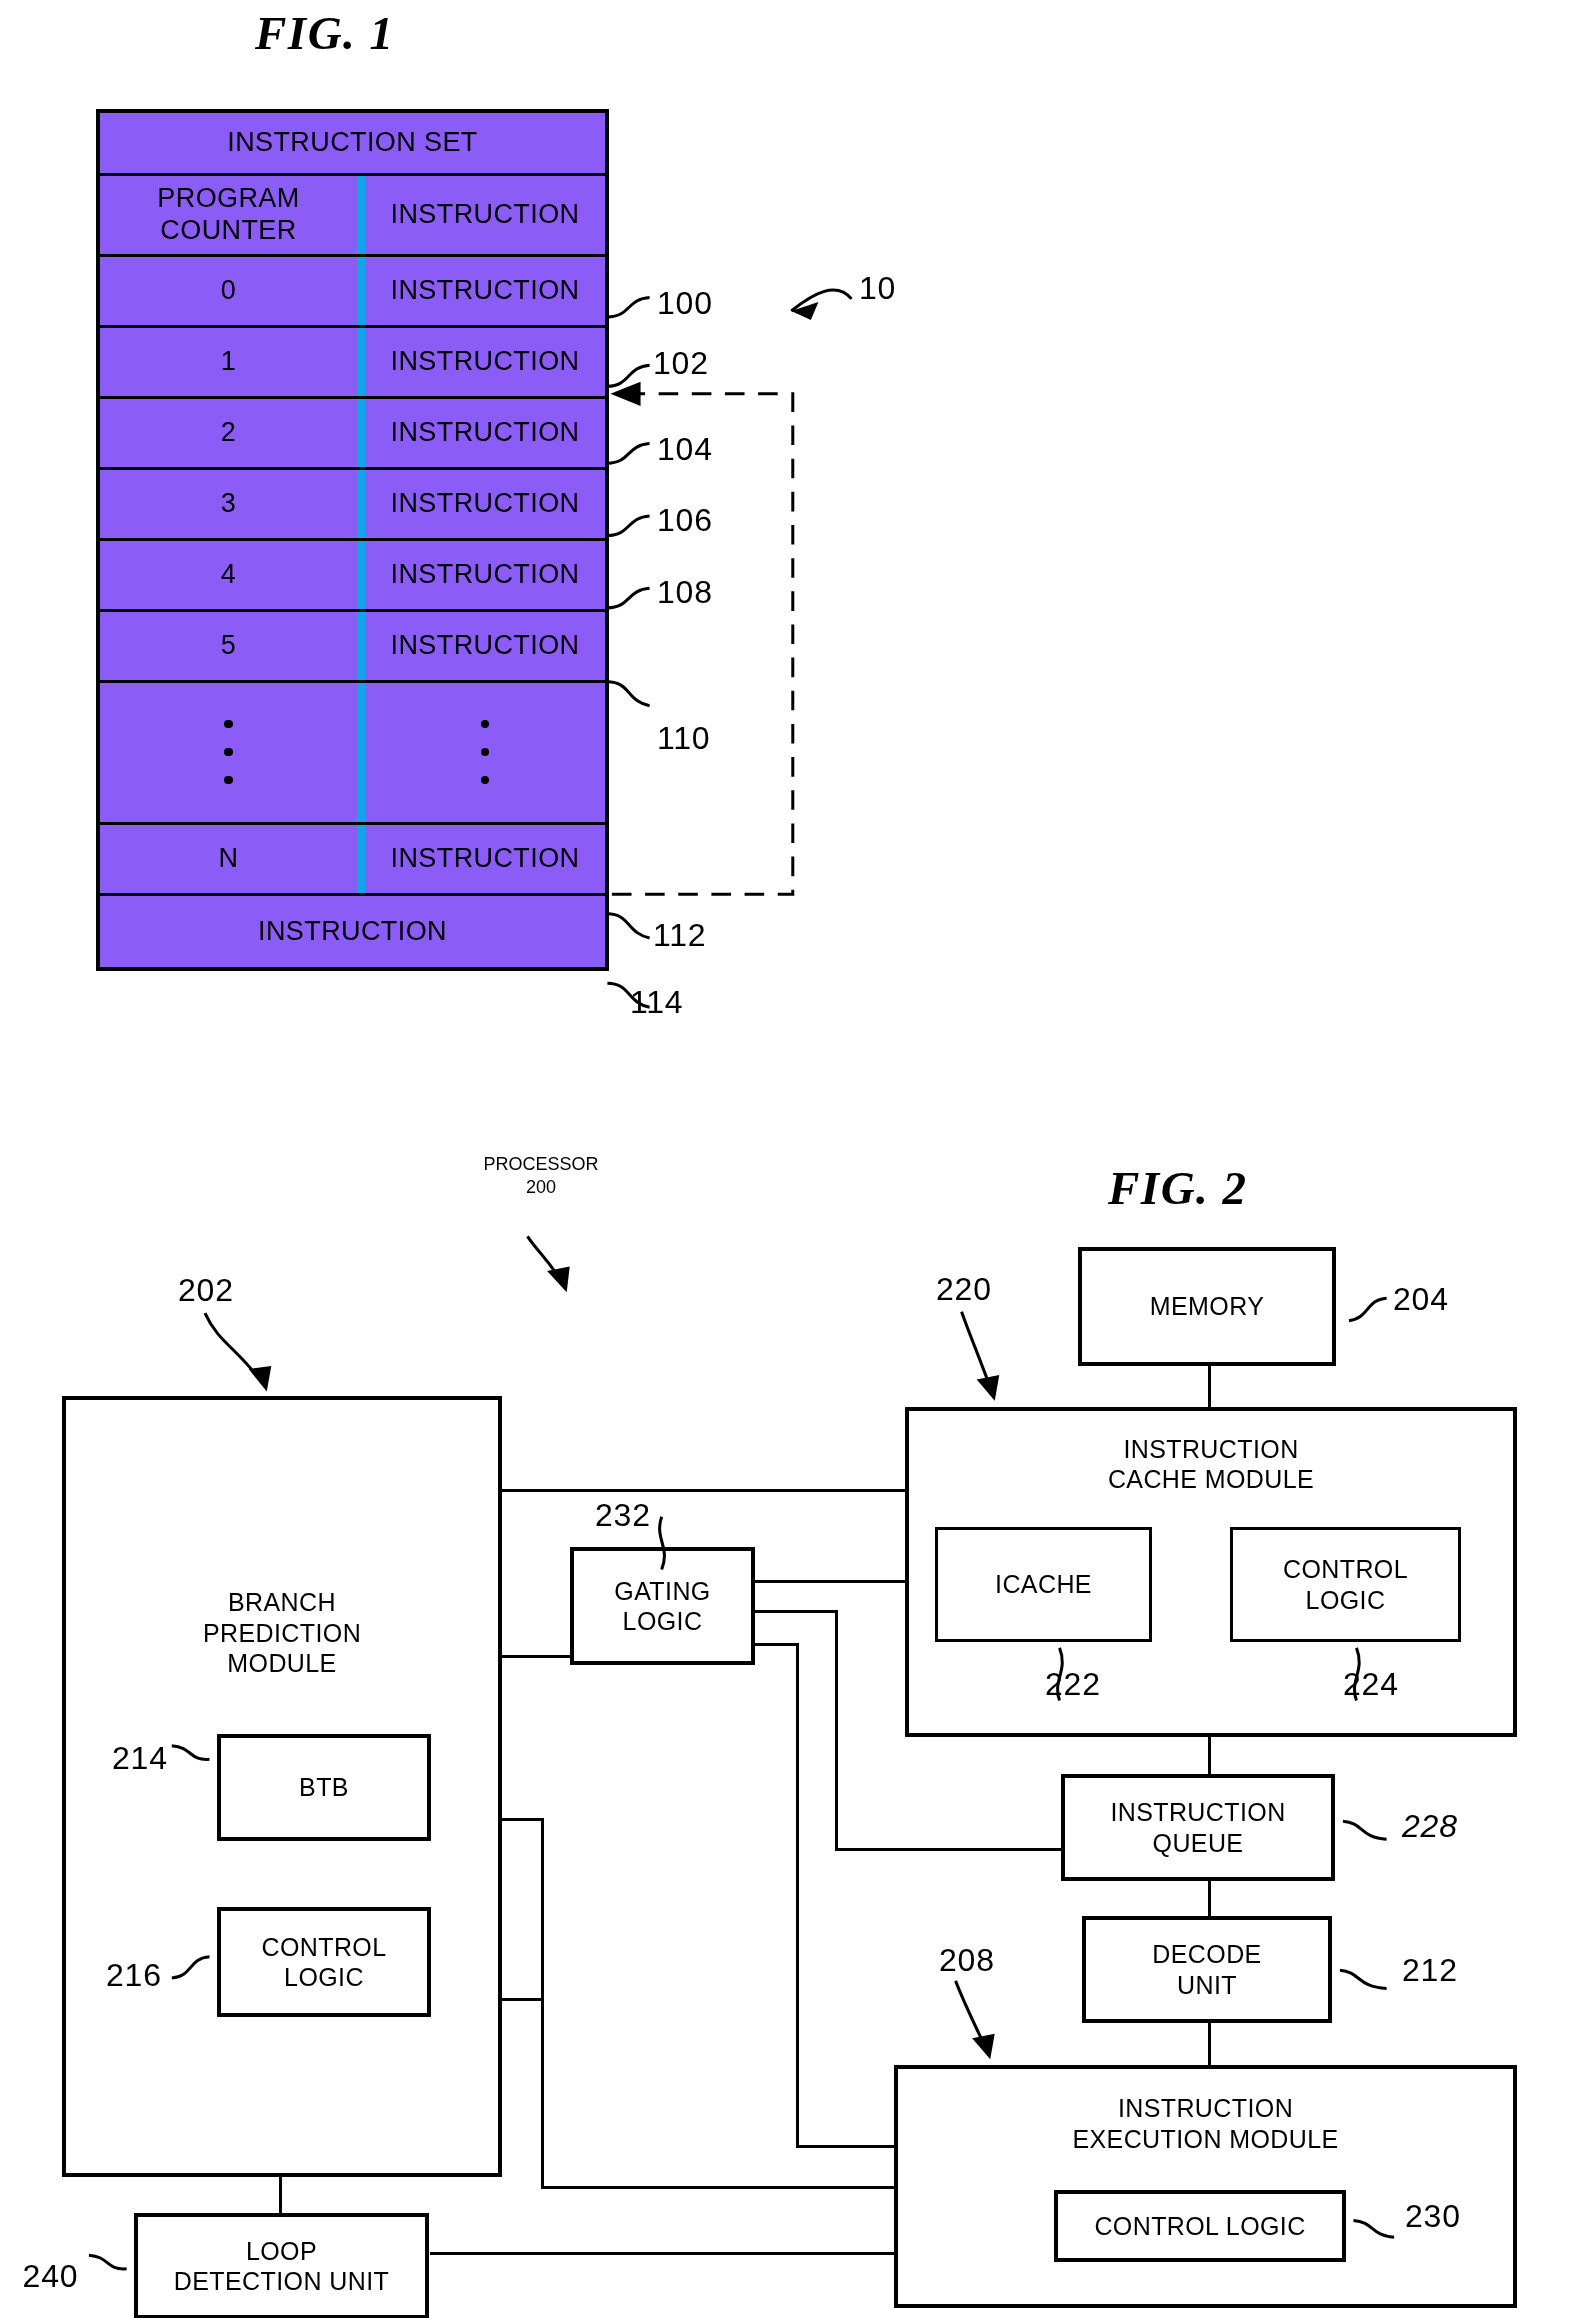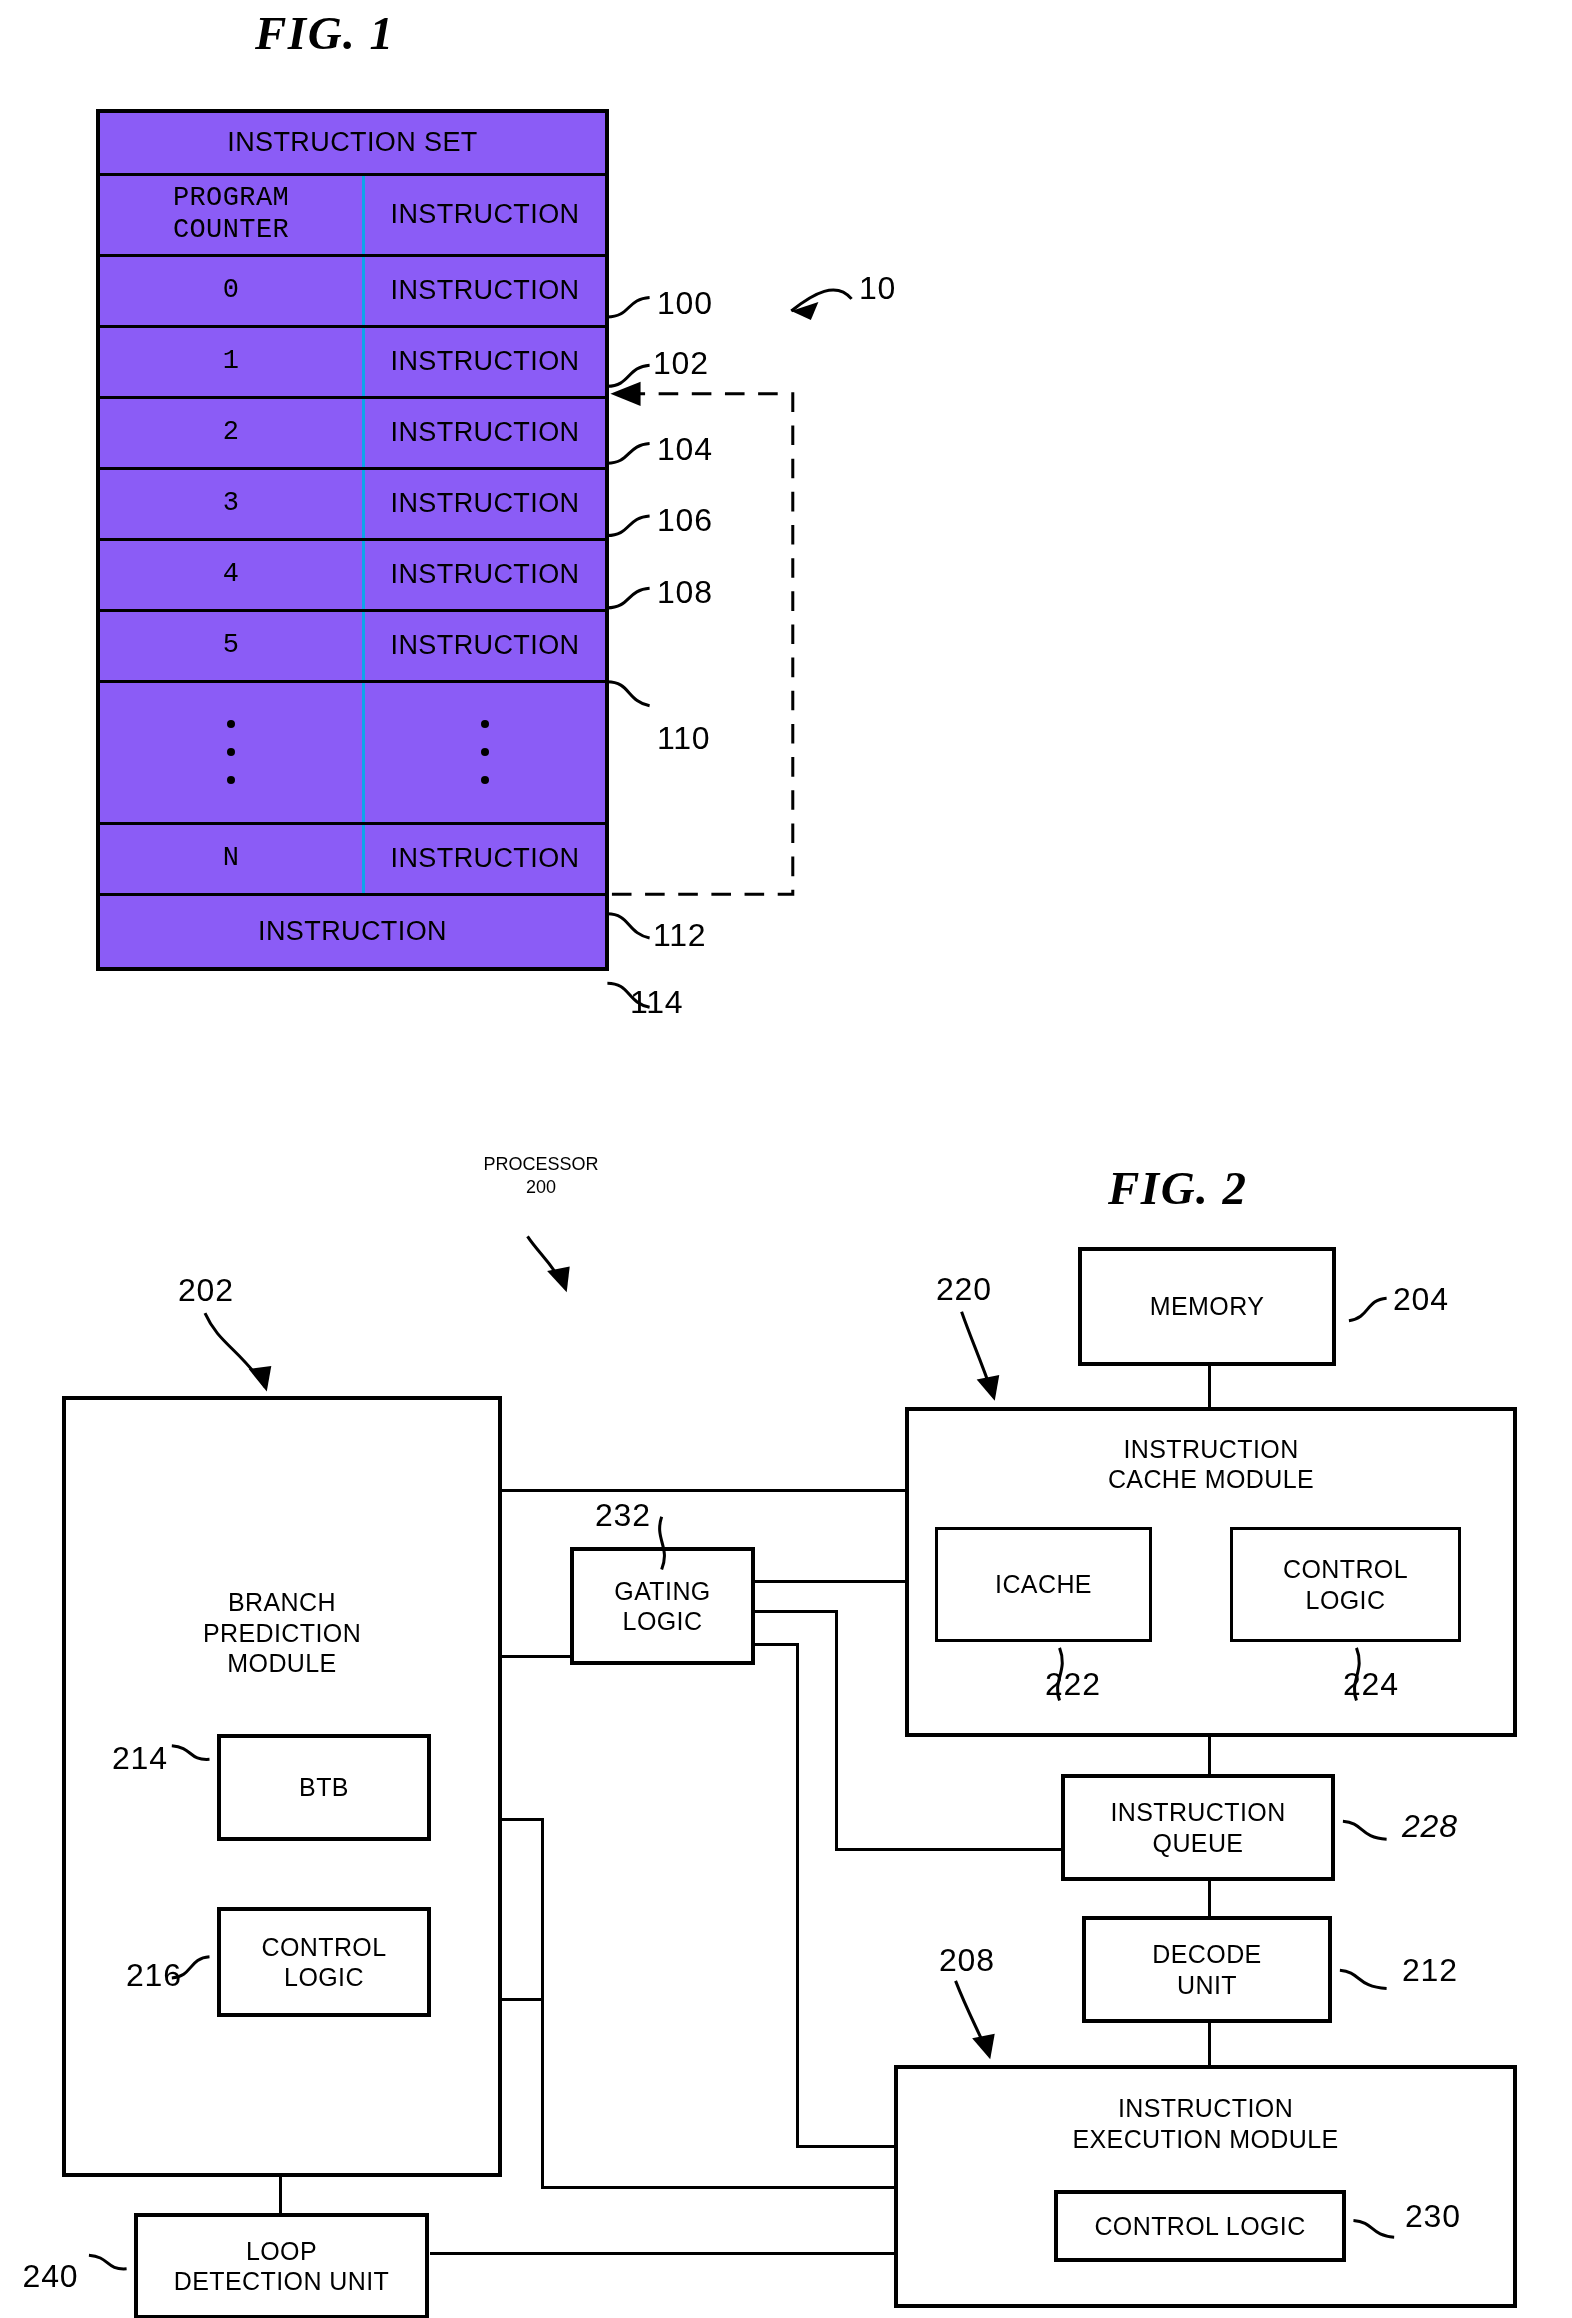--- a/index.html
+++ b/index.html
@@ -55,22 +55,21 @@
     text-align: center;
     font-size: 27px;
     line-height: 1.15;
     display: flex;
     align-items: center;
     justify-content: center;
     letter-spacing: 0.4px;
   }
   .t-cell.pc {
     width: 265px;
-    border-right: 3px solid #0ea5e9;
-    font-family: Liberation Mono, monospace;
+    border-right: 8px solid #0ea5e9;
   }
   .t-cell.instr { flex: 1; }
   .row-h { height: 71px; }
   .row-h2 { height: 81px; }
   .row-dots { height: 142px; }
   .dots {
     display: flex;
     flex-direction: column;
     align-items: center;
     justify-content: center;
@@ -303,21 +302,21 @@
   <span>BTB</span>
 </div>
 <div class="ref" style="left:112px; top:1740px;">214</div>
 
 <div class="blk thick" style="left:217px; top:1907px; width:214px; height:110px;">
   <div>
     <div>CONTROL</div>
     <div>LOGIC</div>
   </div>
 </div>
-<div class="ref" style="left:106px; top:1957px;margin-left:20px;">216</div>
+<div class="ref" style="left:106px; top:1957px;">216</div>
 
 <div class="blk thick" style="left:1061px; top:1774px; width:274px; height:107px;">
   <div>
     <div>INSTRUCTION</div>
     <div>QUEUE</div>
   </div>
 </div>
 <div class="ref" style="left:1402px; top:1808px;font-style:italic;">228</div>
 
 <div class="blk thick" style="left:1082px; top:1916px; width:250px; height:107px;">

